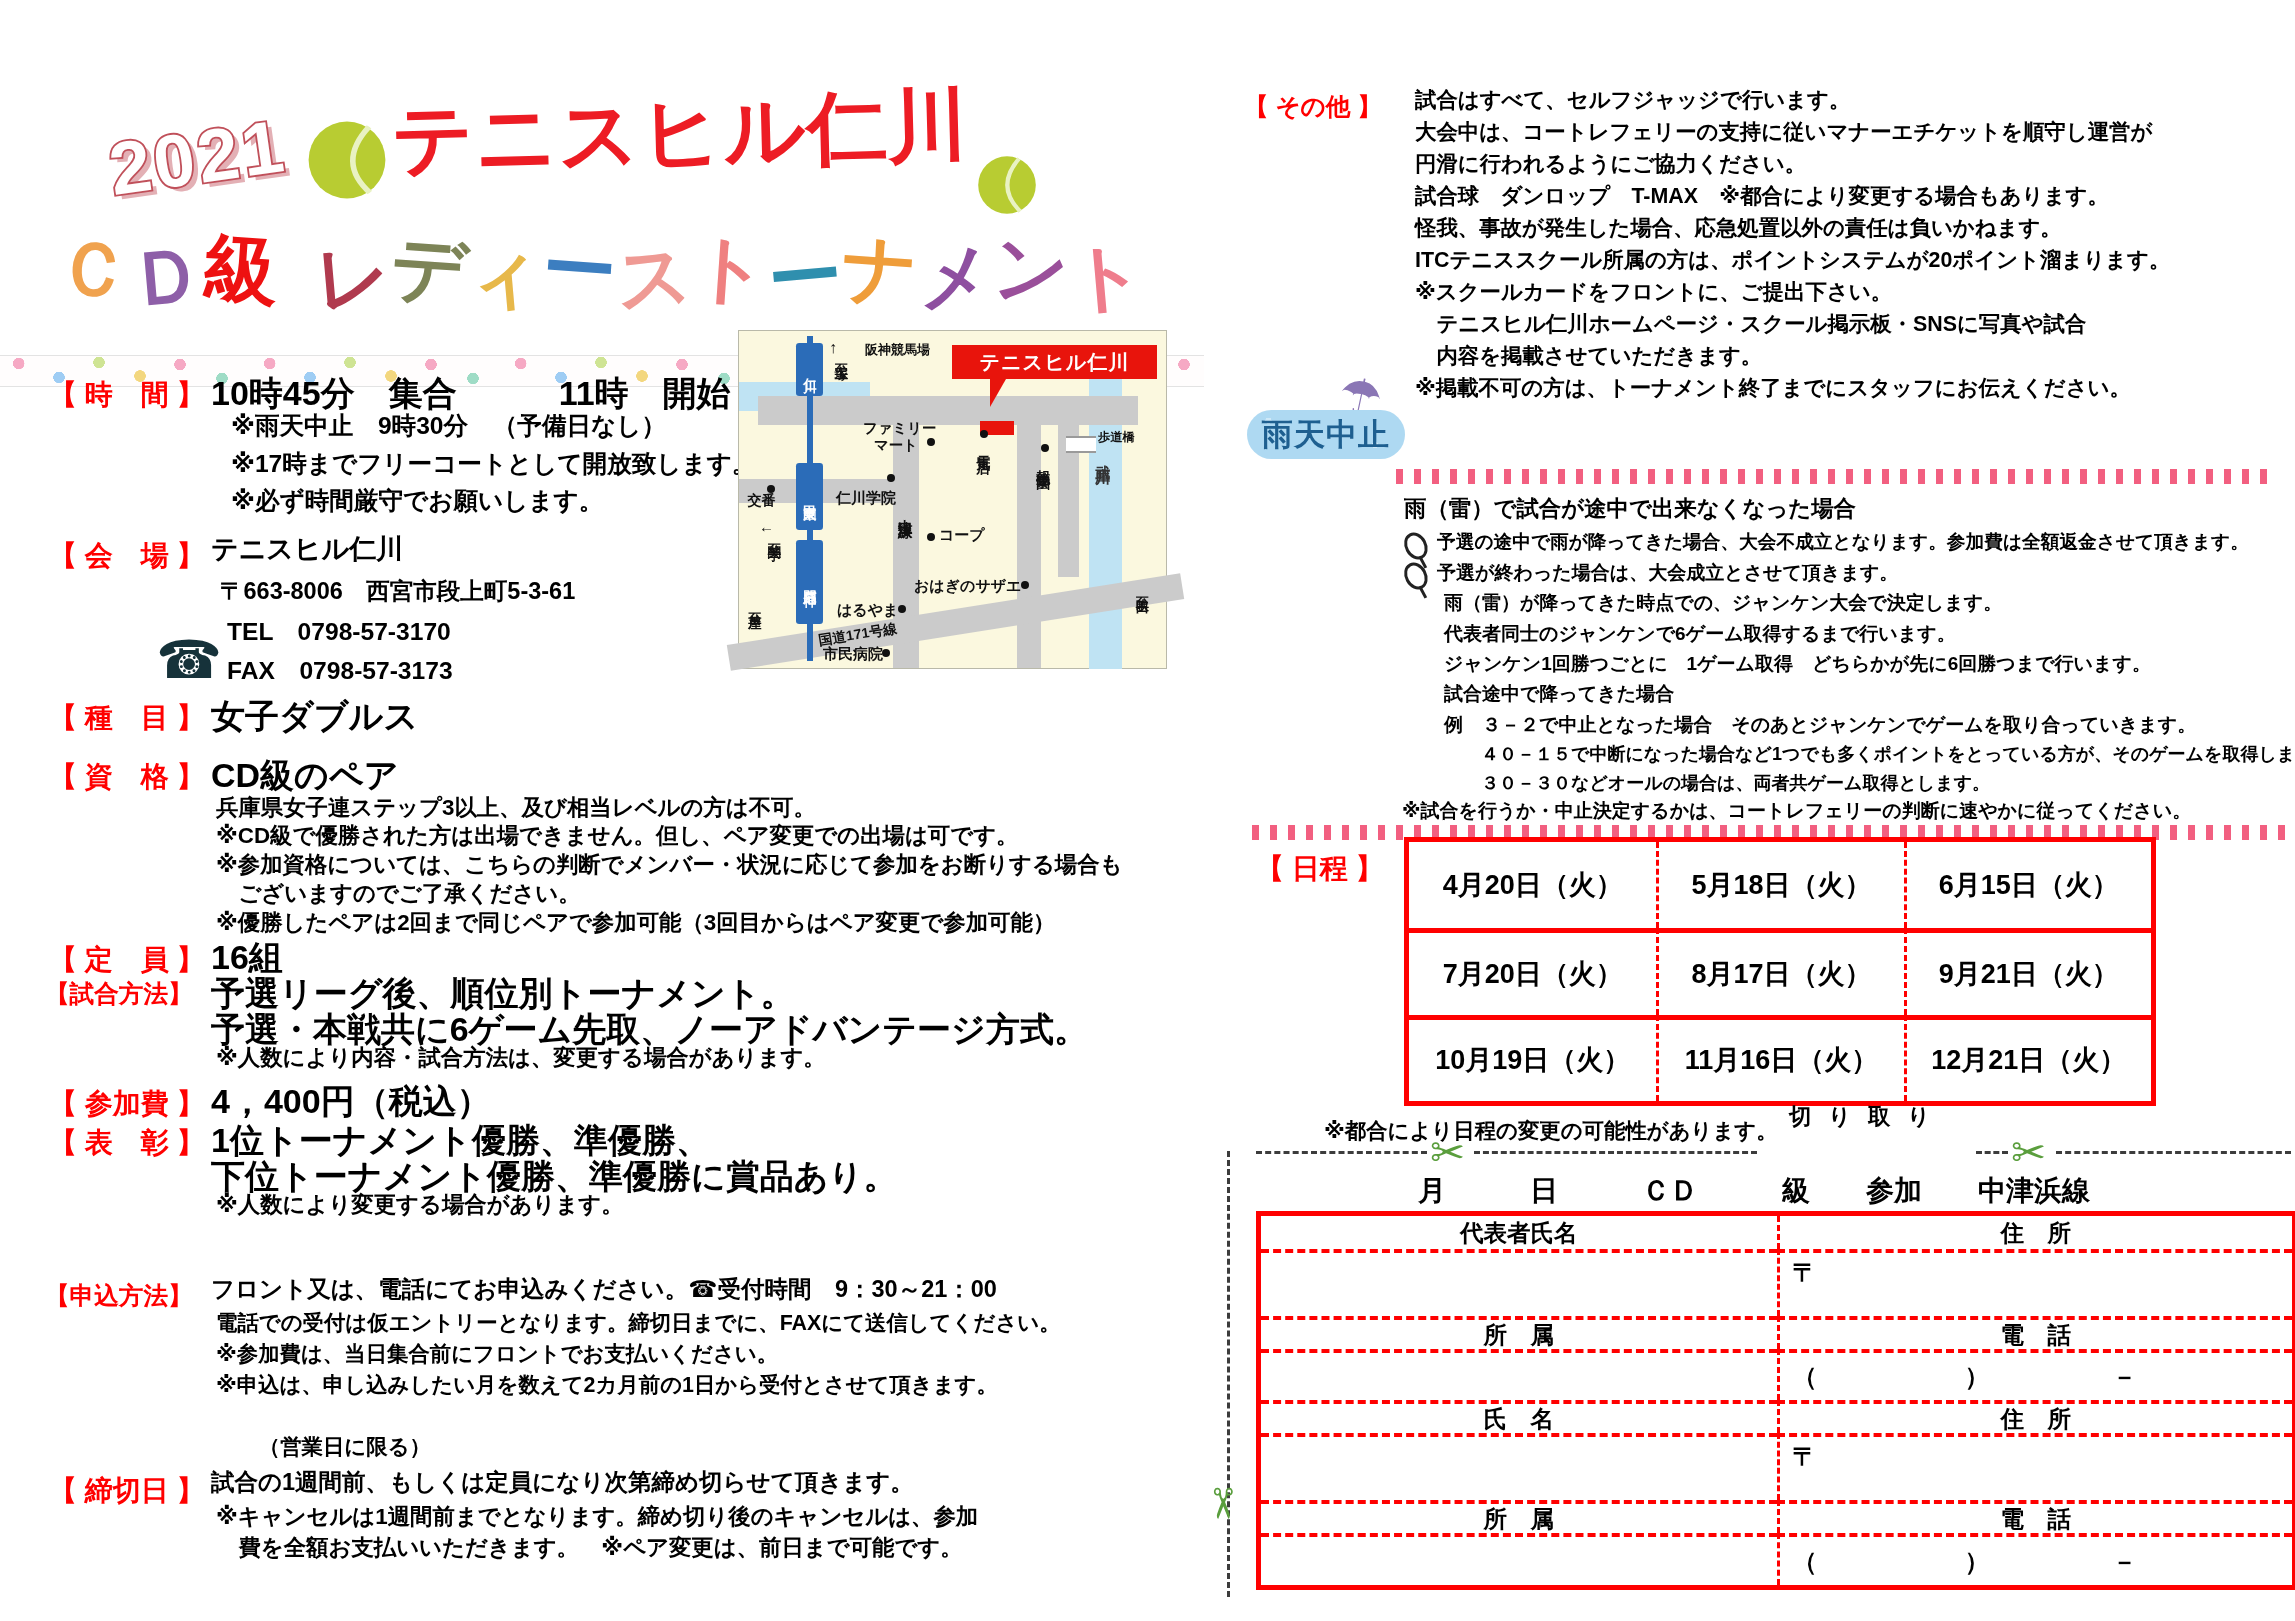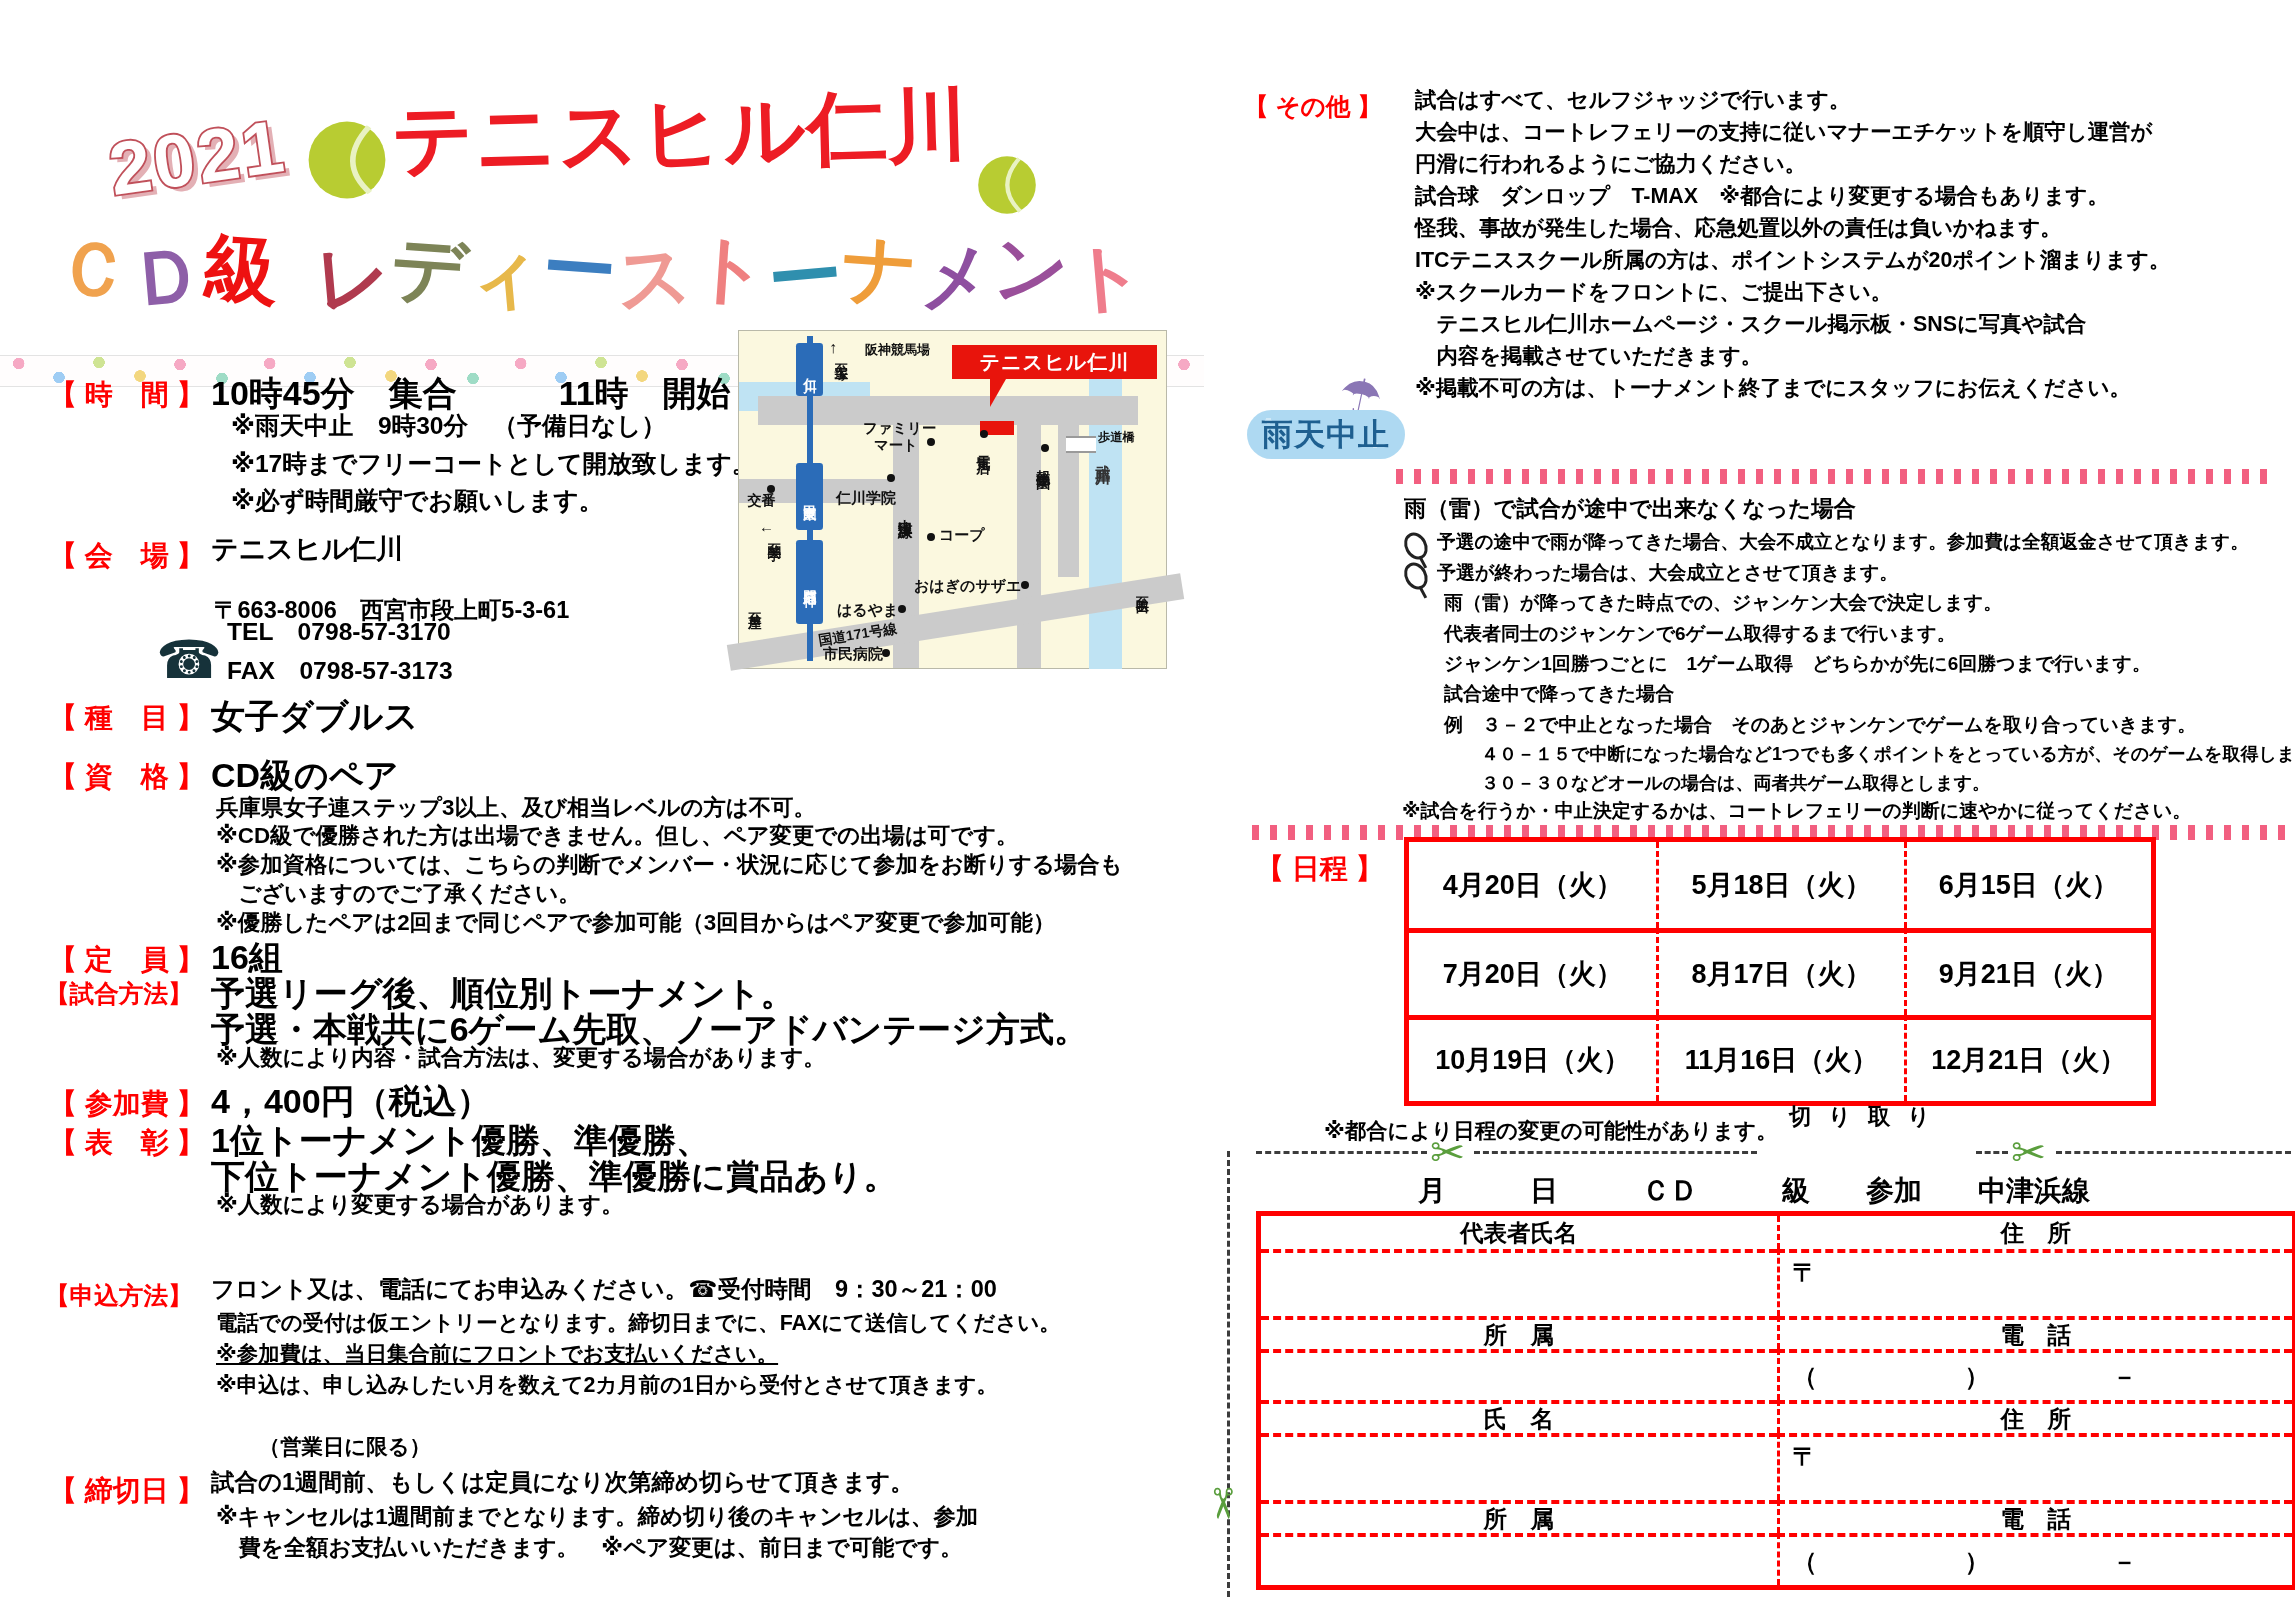--- a/index.html
+++ b/index.html
@@ -124,21 +124,21 @@
   <div class="ribbon"></div>
 
   <div class="lbl" style="left:49px;top:376px;">【 時　間 】</div>
   <div class="al s48 b" style="left:211px;top:374px;">10時45分　集合　　　11時　開始</div>
   <div class="al s46 b" style="left:231px;top:412px;">※雨天中止　9時30分　（予備日なし）</div>
   <div class="al s46 b" style="left:231px;top:450px;">※17時までフリーコートとして開放致します。</div>
   <div class="al s46 b" style="left:231px;top:487px;">※必ず時間厳守でお願いします。</div>
 
   <div class="lbl" style="left:49px;top:537px;">【 会　場 】</div>
   <div class="al s50 b" style="left:211px;top:534px;">テニスヒル仁川</div>
-  <div class="al s44 b" style="left:214px;top:578px;margin-top:19px;">〒663-8006　西宮市段上町5-3-61</div>
+  <div class="al s44 b" style="left:220px;top:578px;">〒663-8006　西宮市段上町5-3-61</div>
   <div class="phone-icon">☎</div>
   <div class="al s46 b" style="left:227px;top:618px;">TEL　0798-57-3170</div>
   <div class="al s46 b" style="left:227px;top:657px;">FAX　0798-57-3173</div>
 
   <div class="lbl" style="left:49px;top:699px;">【 種　目 】</div>
   <div class="al s48 b" style="left:211px;top:697px;">女子ダブルス</div>
 
   <div class="lbl" style="left:49px;top:758px;">【 資　格 】</div>
   <div class="al s48 b" style="left:211px;top:756px;">CD級のペア</div>
   <div class="al s42 sb" style="left:216px;top:795px;">兵庫県女子連ステップ3以上、及び相当レベルの方は不可。</div>
@@ -159,21 +159,21 @@
   <div class="al s48 b" style="left:211px;top:1082px;">4，400円（税込）</div>
 
   <div class="lbl" style="left:49px;top:1124px;">【 表　彰 】</div>
   <div class="al s48 b" style="left:211px;top:1121px;text-align:right;">1位トーナメント優勝、準優勝、</div>
   <div class="al s48 b" style="left:211px;top:1157px;">下位トーナメント優勝、準優勝に賞品あり。</div>
   <div class="al s42 sb" style="left:216px;top:1192px;">※人数により変更する場合があります。</div>
 
   <div class="lbl small" style="left:45px;top:1279px;">【申込方法】</div>
   <div class="al s44 b" style="left:211px;top:1276px;">フロント又は、電話にてお申込みください。☎受付時間　9：30～21：00</div>
   <div class="al s40 sb" style="left:216px;top:1311px;">電話での受付は仮エントリーとなります。締切日までに、FAXにて送信してください。</div>
-  <div class="al s40 sb" style="left:216px;top:1342px;text-decoration:underline;">※参加費は、当日集合前にフロントでお支払いください。</div>
+  <div class="al s40 sb" style="left:216px;top:1342px;">※参加費は、当日集合前にフロントでお支払いください。</div>
   <div class="al s40 sb" style="left:216px;top:1373px;">※申込は、申し込みしたい月を数えて2カ月前の1日から受付とさせて頂きます。</div>
   <div class="al s40 sb" style="left:216px;top:1435px;">　　（営業日に限る）</div>
 
   <div class="lbl" style="left:49px;top:1472px;">【 締切日 】</div>
   <div class="al s44 b" style="left:211px;top:1469px;">試合の1週間前、もしくは定員になり次第締め切らせて頂きます。</div>
   <div class="al s42 sb" style="left:216px;top:1504px;">※キャンセルは1週間前までとなります。締め切り後のキャンセルは、参加</div>
   <div class="al s42 sb" style="left:216px;top:1535px;">　費を全額お支払いいただきます。　※ペア変更は、前日まで可能です。</div>
 
   <div class="map">
     <div class="river" style="left:0;top:51px;width:131px;height:29px;"></div>

